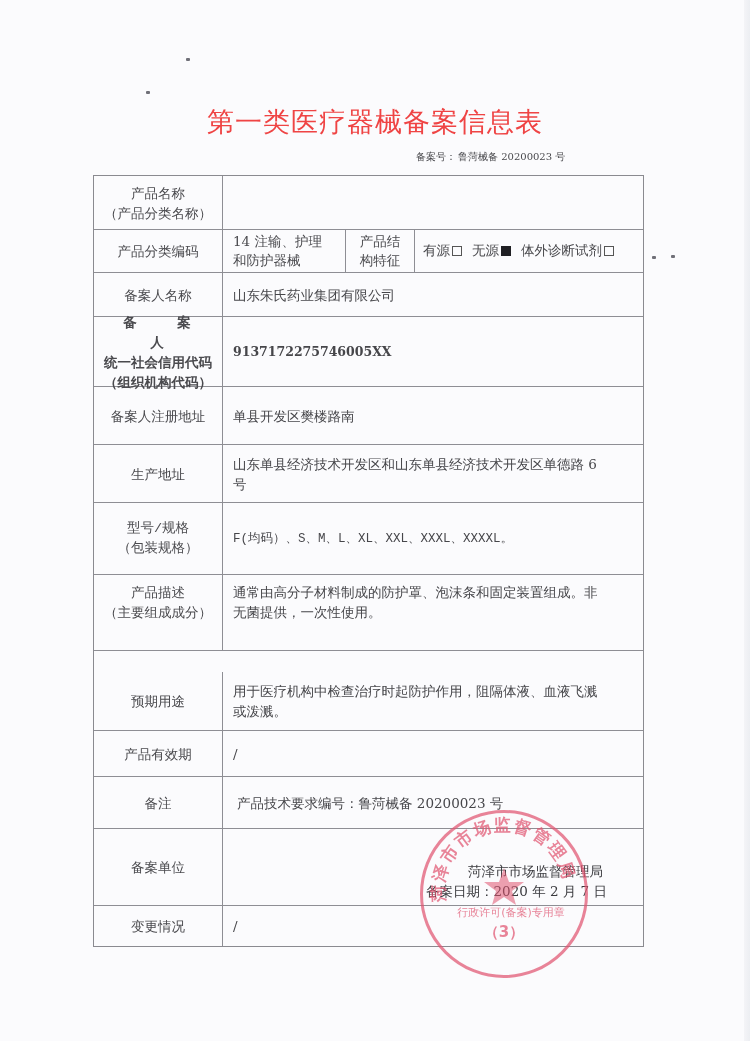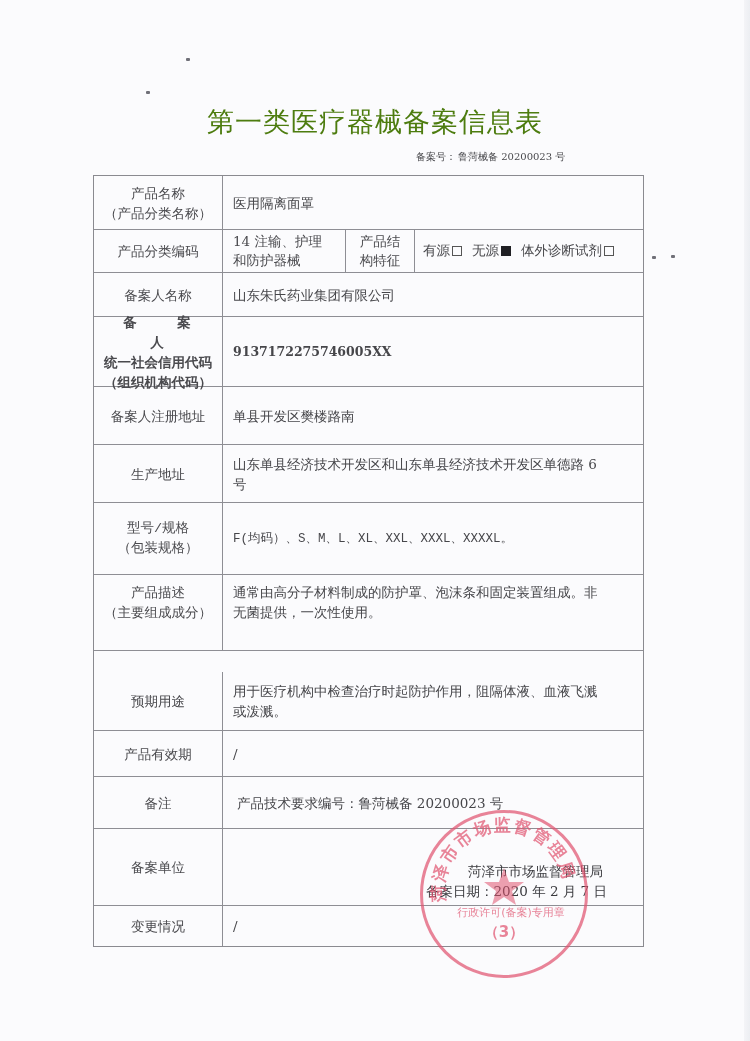--- a/index.html
+++ b/index.html
@@ -13,21 +13,21 @@
   }
   .page-edge {
     position: absolute; top: 0; right: 0; width: 6px; height: 100%;
     background: linear-gradient(to right, #f4f4f7, #eceef2);
   }
   .title {
     position: absolute; left: 0; width: 750px; top: 104px;
     text-align: center;
     font-family: "DejaVu Sans", "Liberation Sans", sans-serif;
     font-size: 27px; letter-spacing: 1px;
-    color: #4d7c0f;
+    color: #ef4444;
   }
   .record-no {
     position: absolute; top: 150px; left: 416px;
     font-size: 10px; color: #48484c;
     white-space: nowrap;
   }
   .record-no .sep { margin-right: 2px; }
 
   .tbl {
     position: absolute; left: 93px; top: 175px;
@@ -107,21 +107,20 @@
   <span class="sep">备案号：</span><span>鲁菏械备 20200023 号</span>
 </div>
 
 <div class="tbl">
 
   <div class="row" style="top:0;height:54px;">
     <div class="cell-label">
       <span>产品名称</span>
       <span>（产品分类名称）</span>
     </div>
-    <div class="cell-value">医用隔离面罩</div>
   </div>
 
   <div class="row" style="top:54px;height:43px;">
     <div class="cell-label">产品分类编码</div>
     <div class="sub code">
       <div>
         <div>14 注输、护理</div>
         <div>和防护器械</div>
       </div>
     </div>

